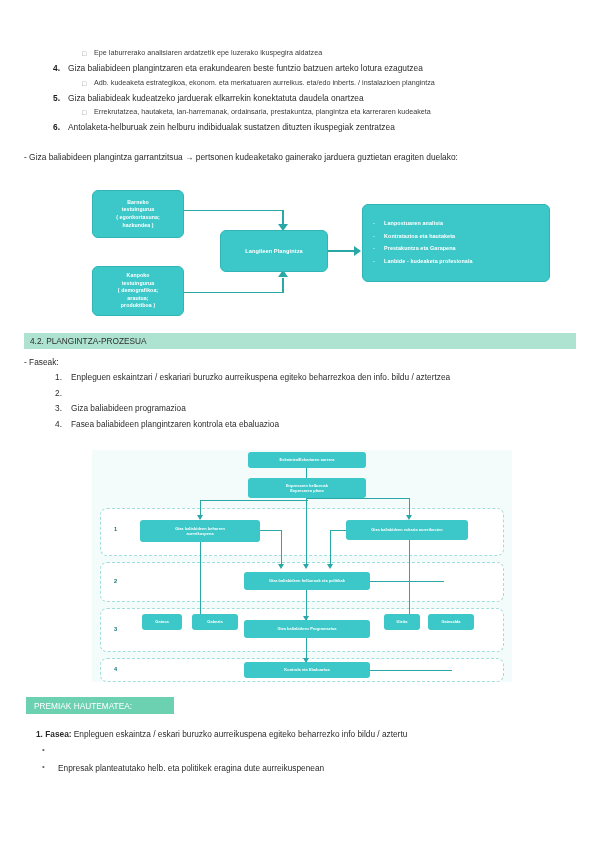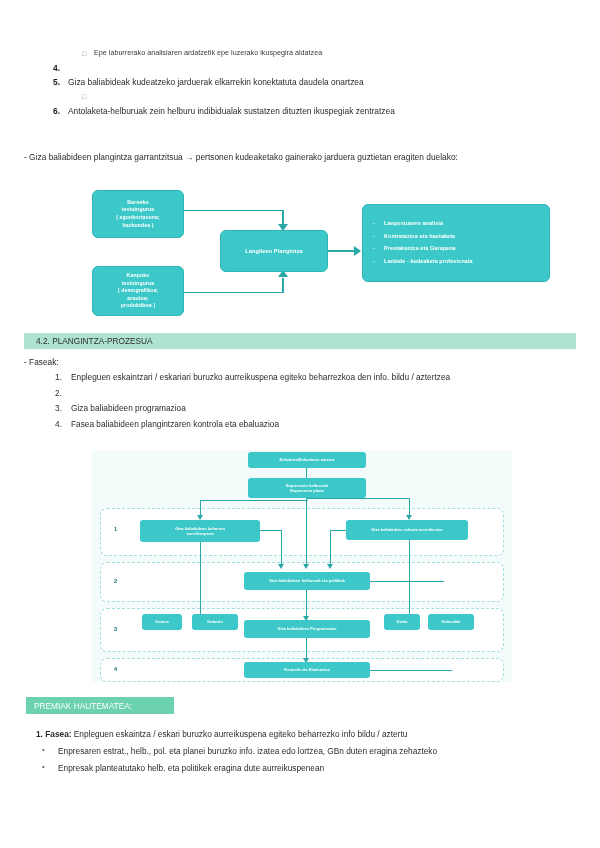--- a/index.html
+++ b/index.html
@@ -35,21 +35,21 @@
   #d1-center{left:134px;top:44px;width:108px;height:42px;font-size:5.6px;}
   #d1-right{left:276px;top:18px;width:188px;height:78px;align-items:flex-start;justify-content:center;padding:8px 10px;}
   #d1-right .rline{display:flex;width:100%;font-size:5.4px;font-weight:bold;margin:2.4px 0;text-align:left;}
   #d1-right .rdash{flex:0 0 11px;}
   .ln{position:absolute;background:#2aa7a7;}
   .arw{position:absolute;width:0;height:0;}
 
   
   .sechead{
     position:absolute;background:#aee3d2;color:#2d2d2d;
-    font-size:8.3px;padding:3px 12px;box-sizing:border-box;
+    font-size:8.3px;padding:3px 6px;box-sizing:border-box;
   }
   #sec42{left:24px;top:333px;width:552px;}
   #secpremiak{left:26px;top:697px;width:148px;background:#6bd1b0;color:#ffffff;font-size:8.3px;padding:3.5px 8px;}
 
   .faseak{position:absolute;left:24px;top:357px;font-size:8.3px;font-weight:normal;}
   .faselist{position:absolute;left:40px;top:372px;width:540px;}
   .fl-row{display:flex;align-items:flex-start;margin-bottom:5px;}
   .fl-num{width:22px;flex:0 0 22px;text-align:right;padding-right:9px;font-size:8.3px;color:#2b2b2b;}
   .fl-txt{font-size:8.3px;line-height:1.3;color:#2b2b2b;}
 
@@ -98,28 +98,34 @@
 
   <div class="toplist">
 
     <div class="sub-row">
       <span class="sub-bull">□</span>
       <span class="sub-txt">Epe laburrerako analisiaren ardatzetik epe luzerako ikuspegira aldatzea</span>
     </div>
 
     <div class="li-row">
       <span class="li-num">4.</span>
+      <span class="li-txt">Giza baliabideen plangintzaren eta erakundearen beste funtzio batzuen arteko lotura ezagutzea</span>
+    </div>
+    <div class="sub-row">
+      <span class="sub-bull">□</span>
+      <span class="sub-txt">Adb. kudeaketa estrategikoa, ekonom. eta merkatuaren aurreikus. eta/edo inberts. / instalazioen plangintza</span>
     </div>
 
     <div class="li-row">
       <span class="li-num">5.</span>
       <span class="li-txt">Giza baliabideak kudeatzeko jarduerak elkarrekin konektatuta daudela onartzea</span>
     </div>
     <div class="sub-row">
       <span class="sub-bull">□</span>
+      <span class="sub-txt">Errekrutatzea, hautaketa, lan-harremanak, ordainsaria, prestakuntza, plangintza eta karreraren kudeaketa</span>
     </div>
 
     <div class="li-row">
       <span class="li-num">6.</span>
       <span class="li-txt">Antolaketa-helburuak zein helburu indibidualak sustatzen dituzten ikuspegiak zentratzea</span>
     </div>
   </div>
 
   <div class="lead">- Giza baliabideen plangintza garrantzitsua →  pertsonen kudeaketako gainerako jarduera guztietan eragiten duelako:</div>
 
@@ -262,20 +268,19 @@
   </div>
 
   <div class="sechead" id="secpremiak">PREMIAK HAUTEMATEA:</div>
 
   <div class="fase1">
     <span class="b">1. </span><span class="b">Fasea:</span><span> Enpleguen eskaintza / eskari buruzko aurreikuspena egiteko beharrezko info bildu / aztertu</span>
   </div>
 
   <div class="pbull" id="pb0">
     <span class="pb-dot">•</span>
-    <span class="pb-txt">Enpresaren estrat., helb., pol. eta planei buruzko info. izatea edo lortzea, GBn duten eragina zehazteko</span>
   </div>
   <div class="pbull" id="pb1">
     <span class="pb-dot">•</span>
     <span class="pb-txt">Enpresak planteatutako helb. eta politikek eragina dute aurreikuspenean</span>
   </div>
 
 </div>
 
 </body></html>

